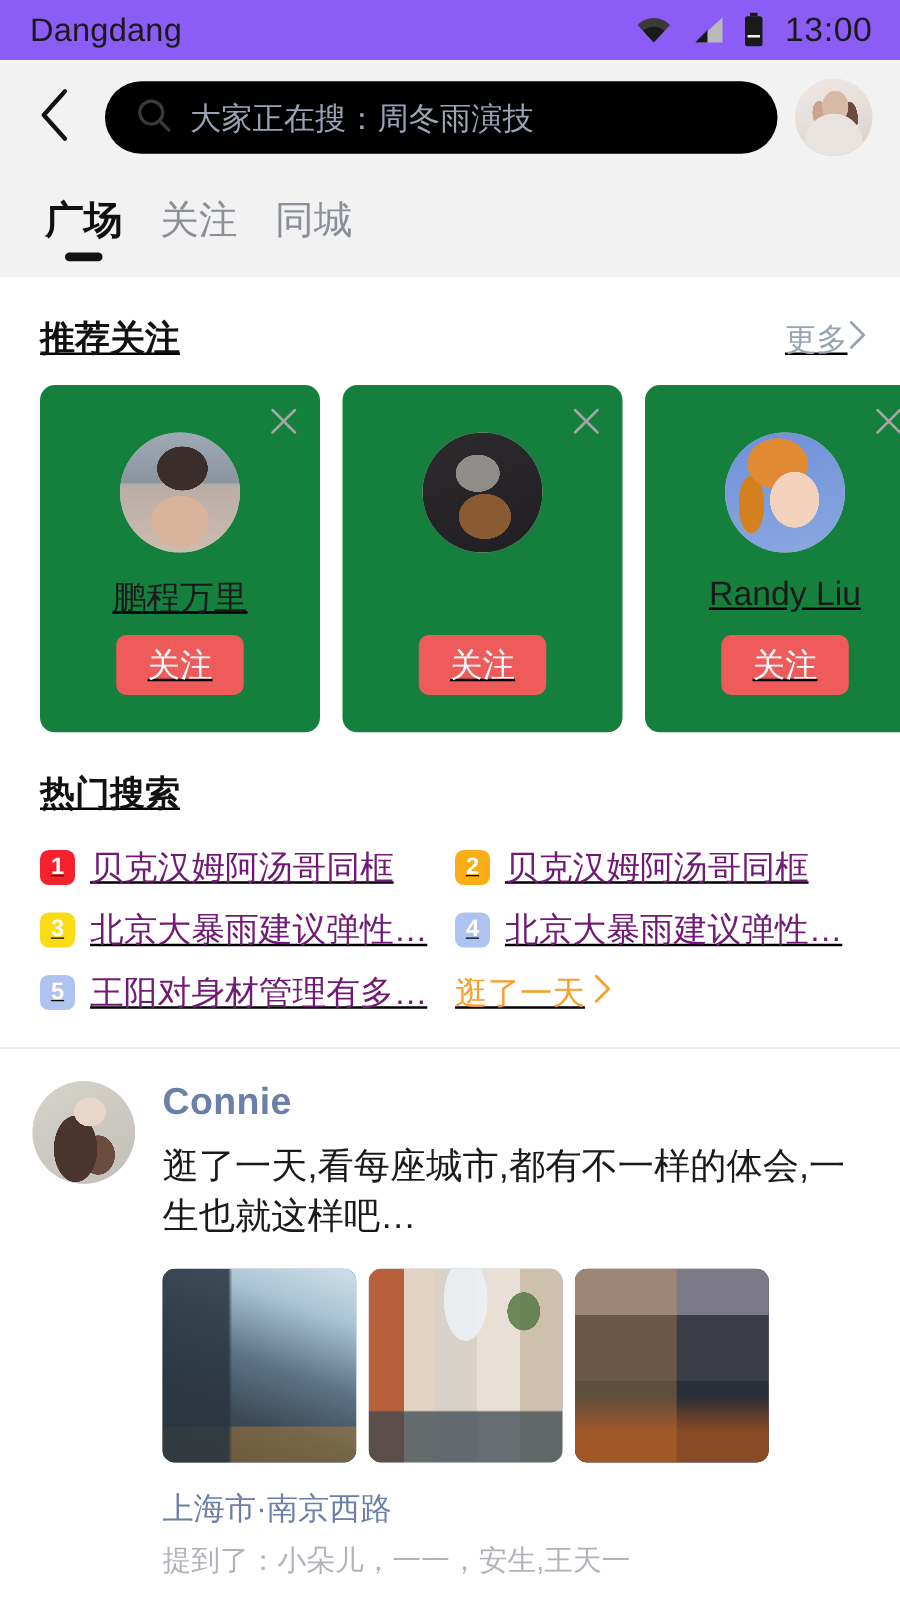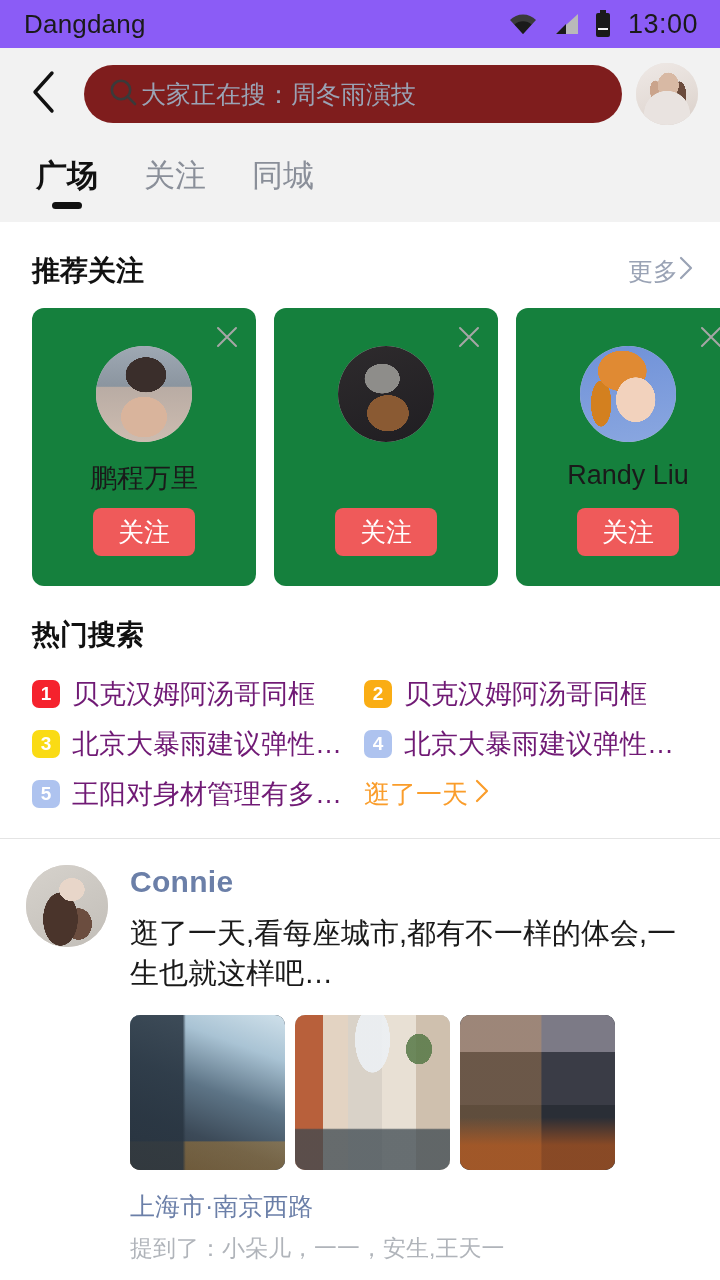--- a/index.html
+++ b/index.html
@@ -21,48 +21,48 @@
   .sb-right svg { display:block; }
   .clock { font-size:27px; color:#1a1a1a; letter-spacing:.5px; margin-left:2px; }
 
   
   .header {
     background:#f2f2f2; height:92px;
     display:flex; align-items:center; padding:0 22px 0 18px; gap:14px;
   }
   .back-btn { width:52px; height:52px; display:flex; align-items:center; justify-content:center; flex:0 0 auto; }
   .searchbar {
-    flex:1 1 auto; height:58px; background:#7f1d1d; border-radius:29px;
-    display:flex; align-items:center; padding:0 24px; gap:3px; min-width:0;
+    flex:1 1 auto; height:58px; background:#000000; border-radius:29px;
+    display:flex; align-items:center; padding:0 24px; gap:14px; min-width:0;
   }
   .search-ph {
     font-size:25px; color:#9aa3b5; white-space:nowrap;
     overflow:hidden; text-overflow:clip;
   }
   .avatar-hdr {
     width:62px; height:62px; border-radius:50%; flex:0 0 auto;
     overflow:hidden; position:relative; background:#e8e2de;
   }
 
   
   .tabs {
     background:#f2f2f2; height:82px; display:flex; align-items:center;
-    padding:0 0 0 32px; gap:38px;
+    padding:0 0 0 32px; gap:22px;
   }
   .tab { position:relative; padding:0 4px 10px; }
   .tab-label { font-size:31px; color:#8a8f99; }
   .tab.active .tab-label { color:#111; font-weight:bold; }
   .tab .underline { display:none; }
   .tab.active .underline {
     display:block; position:absolute; left:50%; transform:translateX(-50%);
     bottom:-2px; width:30px; height:7px; background:#111; border-radius:4px;
   }
 
   
-  .section { background:#fff; }
+  .section { background:#fff;text-decoration:underline; }
   .sec-head {
     display:flex; align-items:center; justify-content:space-between;
     padding:30px 26px 18px 32px;
   }
   .sec-title { font-size:28px; font-weight:bold; color:#111; }
   .sec-more { display:flex; align-items:center; gap:0; font-size:25px; color:#9aa3b5; }
 
   
   .cards { display:flex; gap:18px; padding:0 0 0 32px; overflow:hidden; }
   .ucard {

